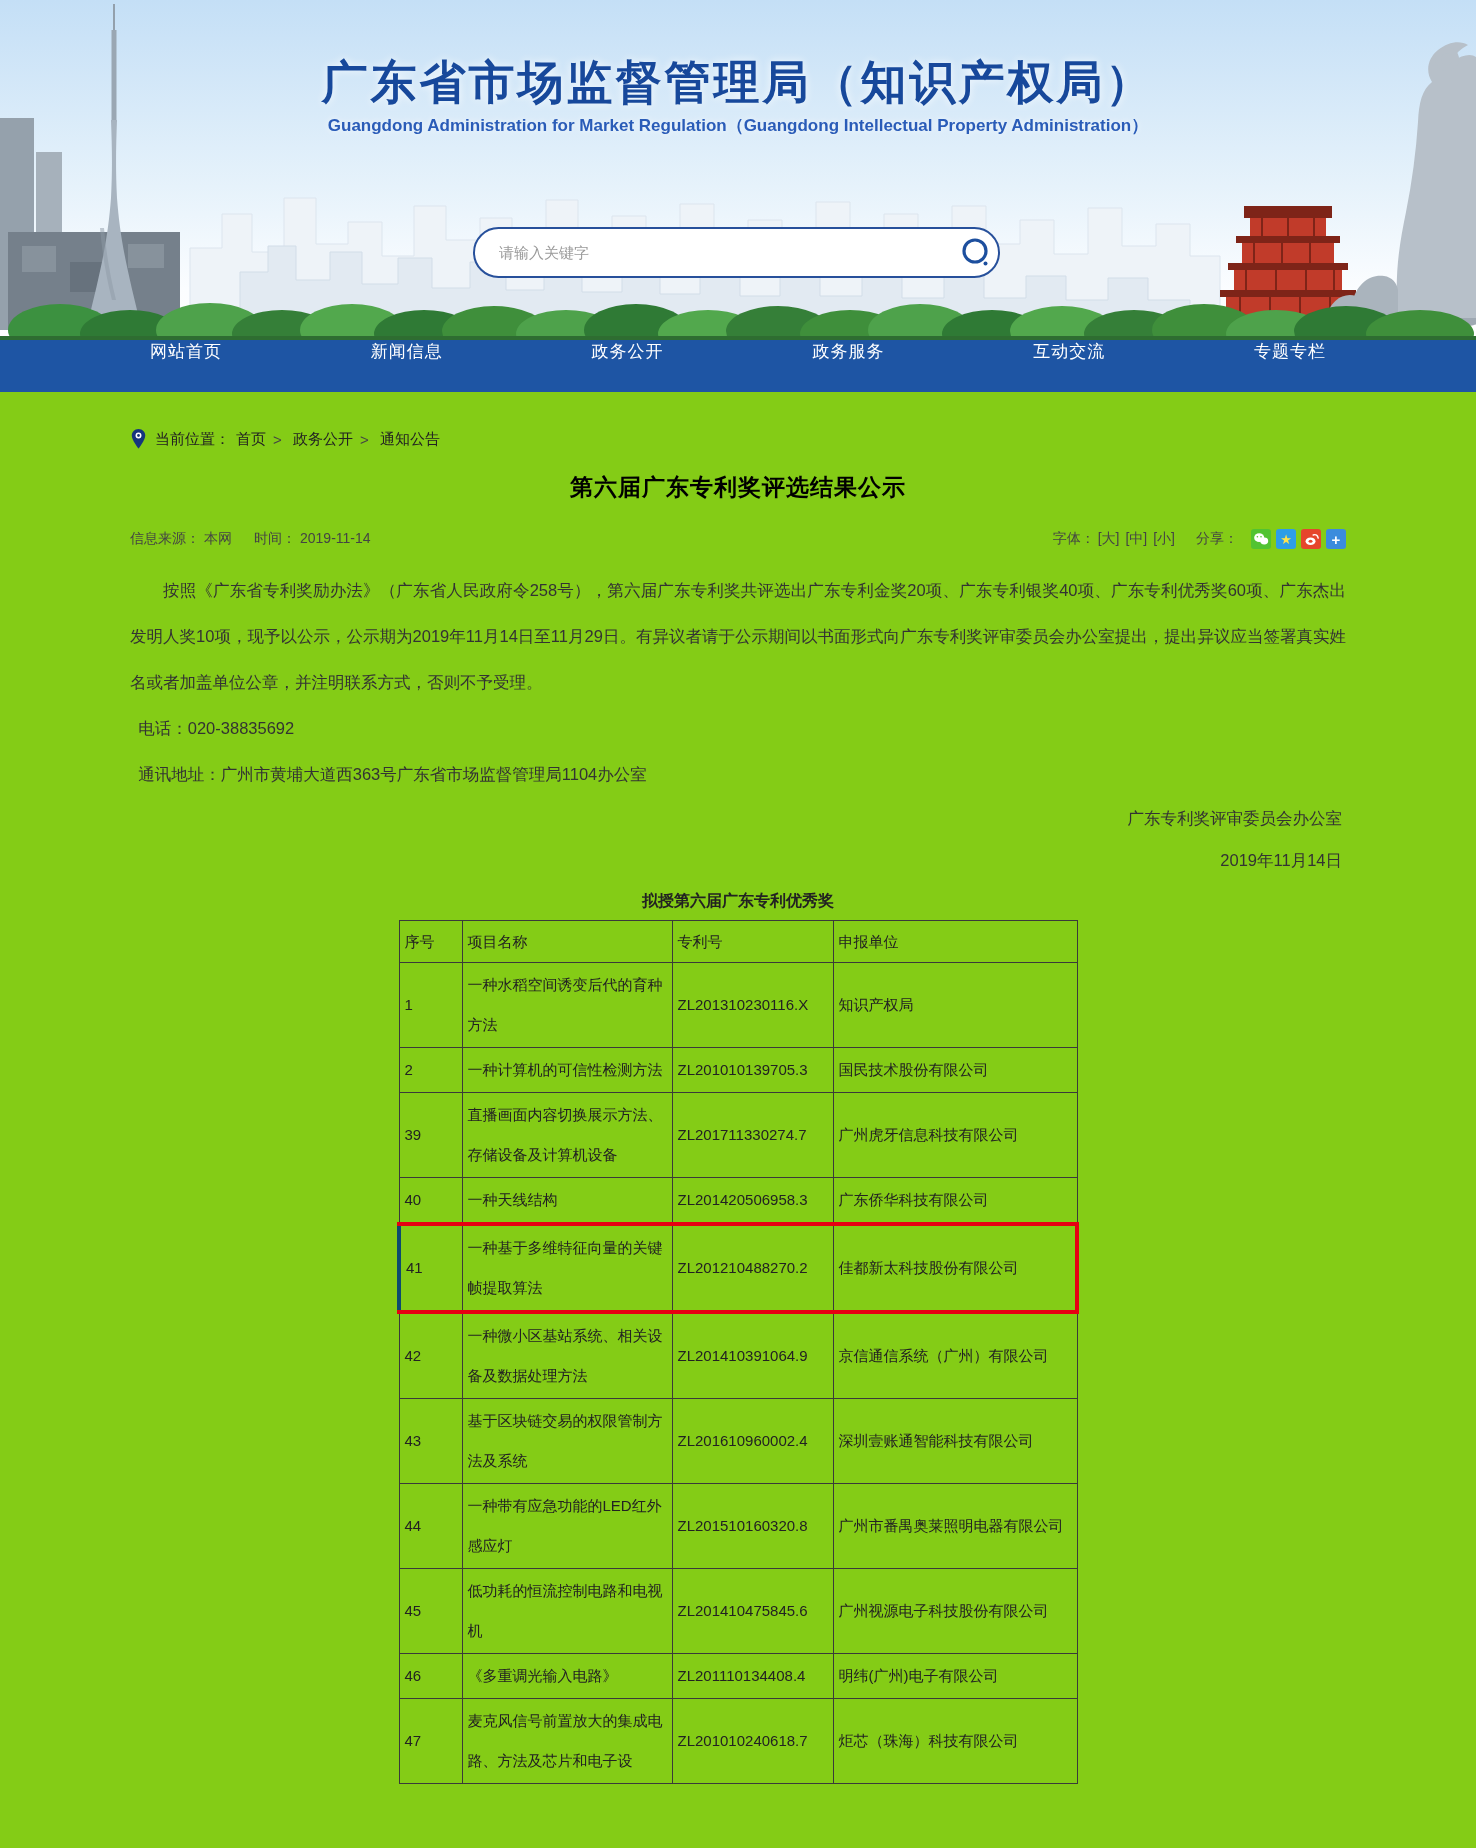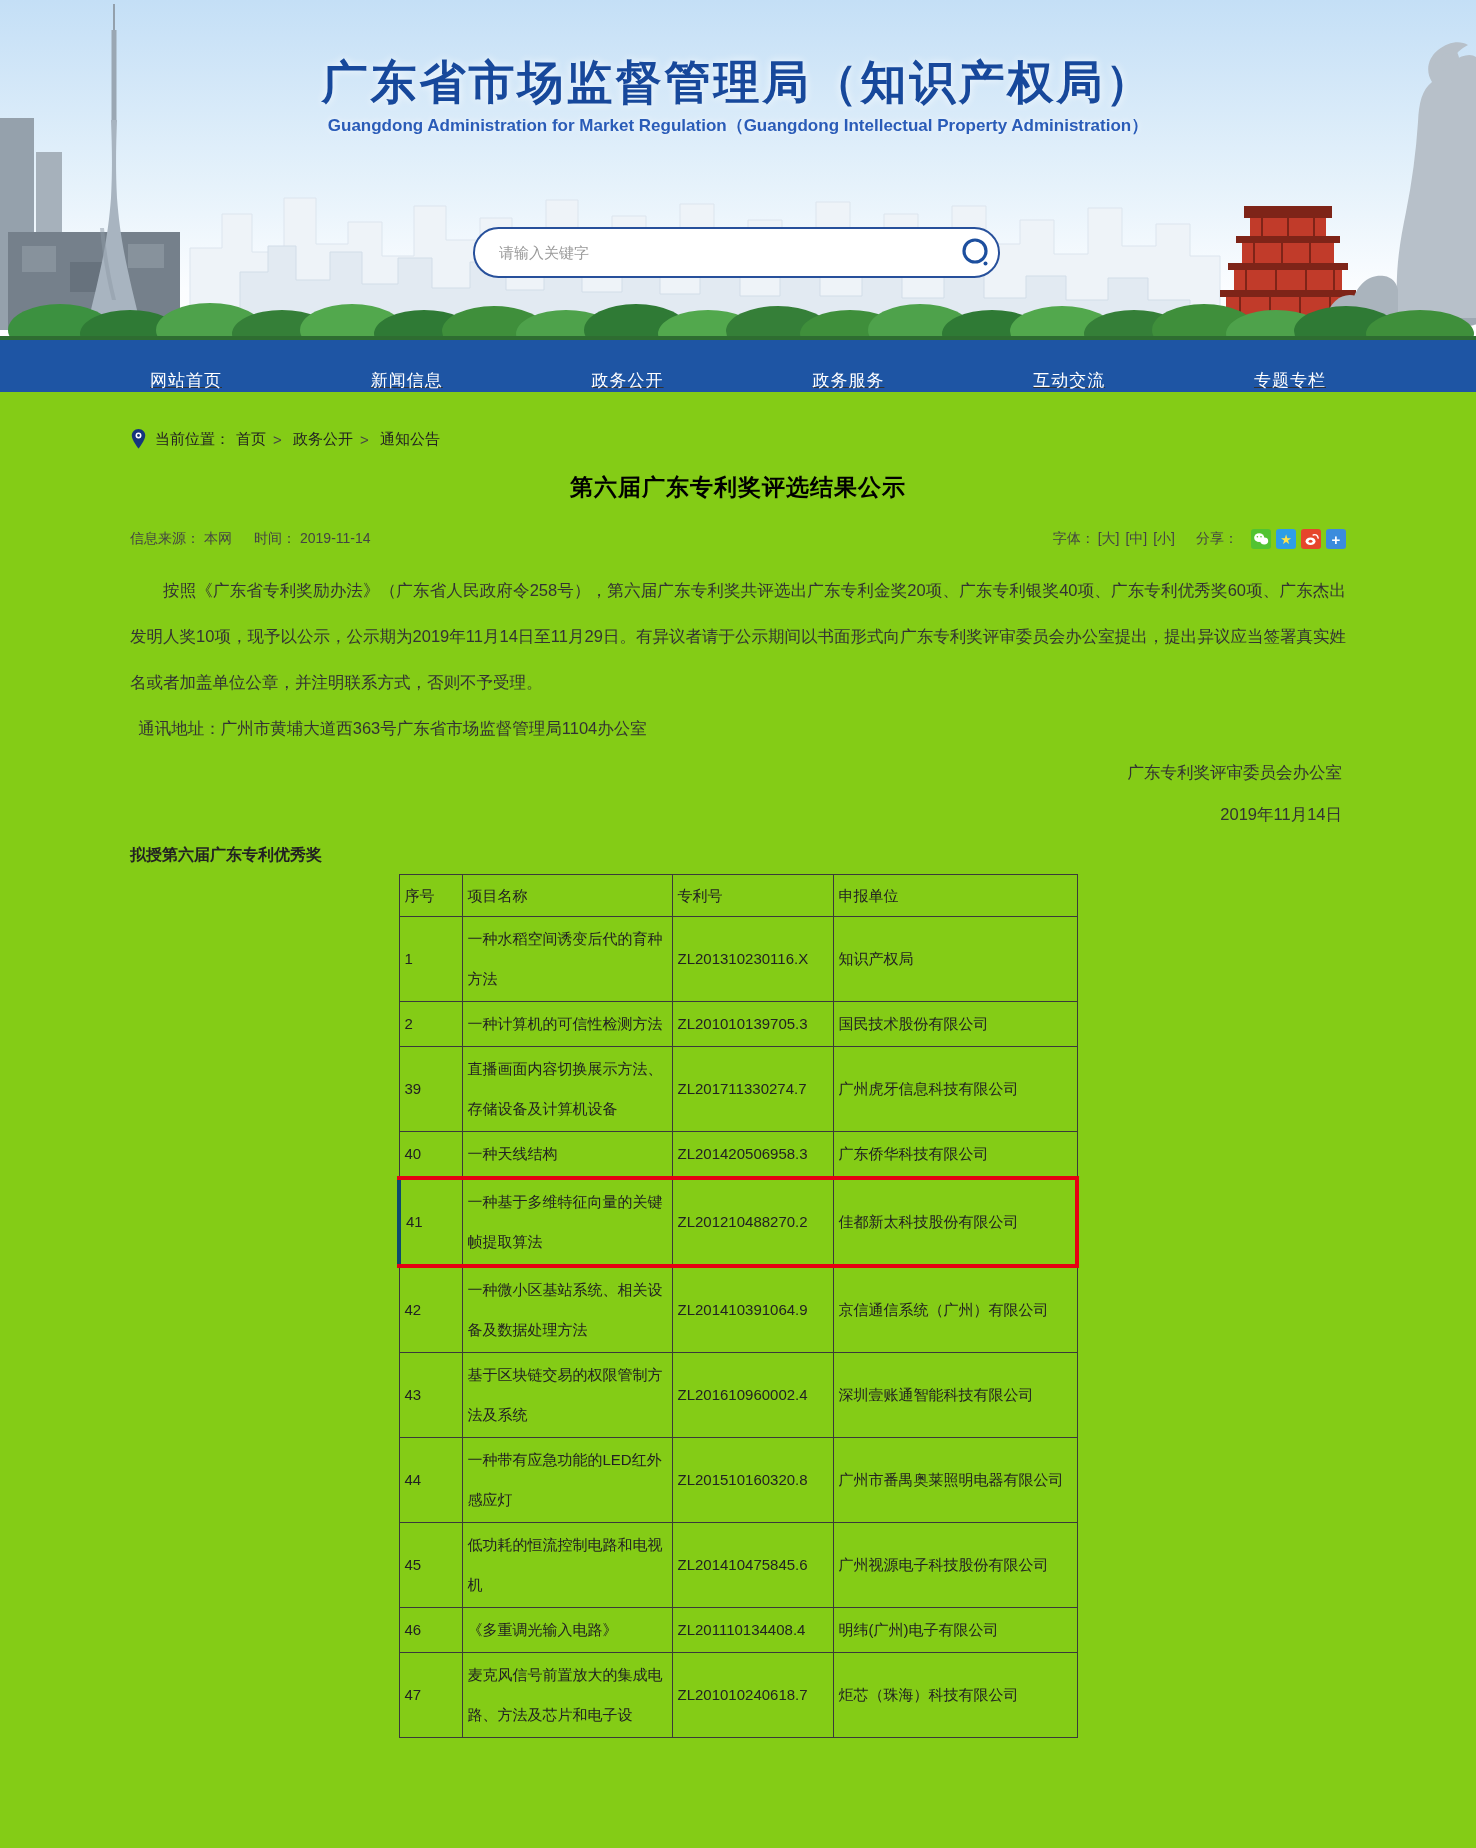--- a/index.html
+++ b/index.html
@@ -27,22 +27,22 @@
   }
   .search-pill input {
     flex:1; border:none; outline:none; background:transparent;
     font-size:15px; color:#333; padding:0 10px 0 24px;
     font-family:"Liberation Sans","DejaVu Sans",sans-serif;
   }
   .search-pill input::placeholder { color:#9a9a9a; }
   .search-btn { width:44px; height:44px; border:none; background:transparent; cursor:pointer; display:flex; align-items:center; justify-content:center; }
 
   
-  .nav { width:1476px; height:52px; background:#1e55a4; display:flex; align-items:flex-end;
-         justify-content:space-between; padding:0 150px;text-decoration:underline; }
+  .nav { width:1476px; height:52px; background:#1e55a4; display:flex; align-items:flex-start;
+         justify-content:space-between; padding:0 150px; }
   .nav a { color:#fff; font-size:17px; text-decoration:none; letter-spacing:1px; }
 
   
   .content { padding:0 130px; }
   .breadcrumb { margin-top:36px; display:flex; align-items:center; font-size:15px; color:#222; }
   .breadcrumb .pin { width:17px; height:22px; margin-right:8px; display:inline-block; }
   .breadcrumb .bc-label { margin-right:6px; }
   .breadcrumb a { color:#222; text-decoration:none; }
   .breadcrumb .bc-item { display:inline-flex; align-items:center; }
   .breadcrumb .sep { margin:0 7px; color:#444; }
@@ -64,21 +64,21 @@
   .ic-weibo  { background:#e6462c; }
   .ic-more   { background:#3b8cdd; color:#fff; font-weight:bold; font-size:15px; }
 
   .body-text { margin-top:18px; font-size:16.5px; color:#333; }
   .body-text p { line-height:46px; text-align:justify; }
   .body-text p.indent { text-indent:2em; }
   .body-text p.contact { text-indent:0.5em; text-align:left; }
 
   .sig { text-align:right; font-size:16.5px; color:#333; line-height:42px; padding-right:4px; }
 
-  .table-caption { margin-top:10px; font-size:16px; font-weight:bold; color:#222; }
+  .table-caption { margin-top:10px; text-align:center; font-size:16px; font-weight:bold; color:#222; }
 
   table.award { width:678px; margin:8px auto 14px; border-collapse:collapse; table-layout:fixed;
                 font-size:15px; color:#222; }
   table.award col.c-no { width:63px; } table.award col.c-name { width:210px; }
   table.award col.c-patent { width:161px; } table.award col.c-org { width:244px; }
   table.award th, table.award td { border:1px solid #3a3a3a; font-weight:normal; text-align:left;
     vertical-align:middle; padding:2px 5px; line-height:40px; word-break:break-all; }
   table.award thead th { line-height:36px; height:42px; }
   tr.hl td { border-top:4px solid #e60012; border-bottom:4px solid #e60012; }
   tr.hl td:first-child { border-left:4px solid #0c4a6e; }
@@ -261,20 +261,21 @@
               <ellipse cx="9.5" cy="12.5" rx="2.2" ry="1.8" fill="#e6462c"></ellipse>
               <path d="M12.5 5.5 q4.5 -1.5 5.5 3.5" stroke="#fff" stroke-width="1.6" fill="none" stroke-linecap="round"></path>
             </svg>
         </span>
         <span class="share-ic ic-more">+</span>
       </div>
     </div>
 
     <div class="body-text">
       <p class="indent">按照《广东省专利奖励办法》（广东省人民政府令258号），第六届广东专利奖共评选出广东专利金奖20项、广东专利银奖40项、广东专利优秀奖60项、广东杰出发明人奖10项，现予以公示，公示期为2019年11月14日至11月29日。有异议者请于公示期间以书面形式向广东专利奖评审委员会办公室提出，提出异议应当签署真实姓名或者加盖单位公章，并注明联系方式，否则不予受理。</p>
+      <p class="contact">电话：020-38835692</p>
       <p class="contact">通讯地址：广州市黄埔大道西363号广东省市场监督管理局1104办公室</p>
     </div>
 
     <div class="sig">广东专利奖评审委员会办公室</div>
     <div class="sig">2019年11月14日</div>
 
     <div class="table-caption">拟授第六届广东专利优秀奖</div>
 
     <table class="award">
       <colgroup>

